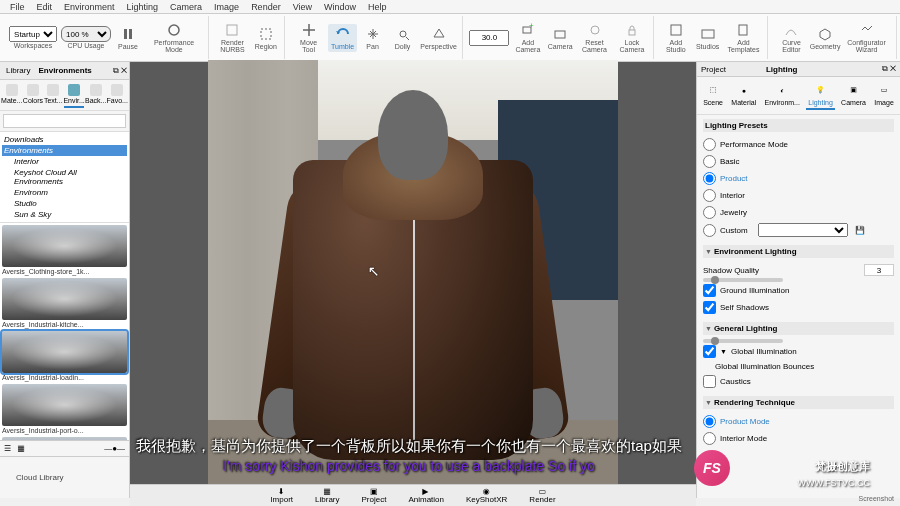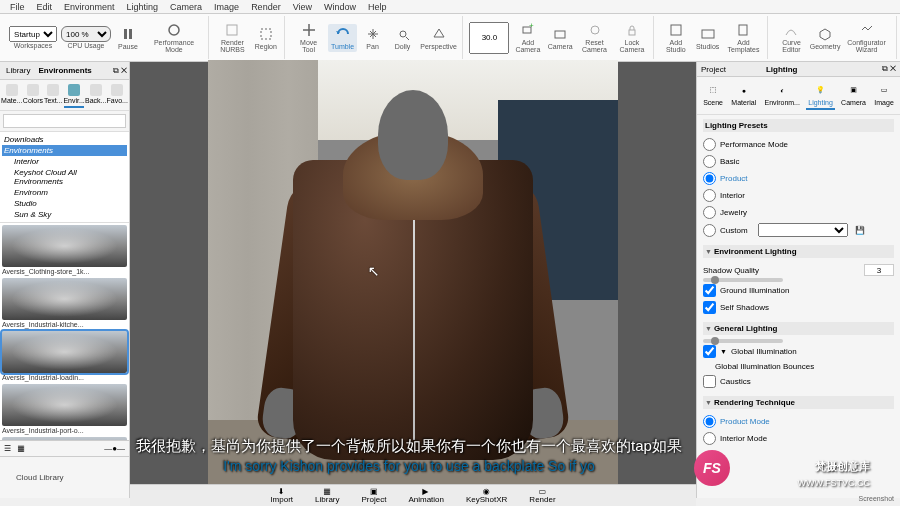--- a/index.html
+++ b/index.html
@@ -6,21 +6,21 @@
 body { width: 900px; height: 506px; background: #f0f0f0; overflow: hidden; font-size: 9px; position: relative; }
 .menubar { height: 14px; background: #f5f5f5; display: flex; align-items: center; padding: 0 4px; border-bottom: 1px solid #ccc; }
 .menubar span { padding: 0 6px; font-size: 9px; color: #333; }
 .toolbar { height: 48px; background: #fafafa; border-bottom: 1px solid #ccc; display: flex; align-items: center; padding: 2px 4px; gap: 2px; }
 .tool-group { display: flex; gap: 2px; align-items: center; border-right: 1px solid #ddd; padding: 0 4px; height: 100%; }
 .tool-item { display: flex; flex-direction: column; align-items: center; justify-content: center; padding: 2px 4px; font-size: 7px; color: #555; min-width: 28px; text-align: center; }
 .tool-item .ico { width: 16px; height: 16px; margin-bottom: 1px; display: flex; align-items: center; justify-content: center; }
 .tool-item.active { background: #e0e8f0; border-radius: 2px; }
 select.startup { font-size: 8px; height: 16px; }
 select.pct { font-size: 8px; height: 16px; width: 50px; border-radius: 6px; }
-input.fps { font-size: 8px; height: 32px; width: 40px; text-align: center; }
+input.fps { font-size: 8px; height: 16px; width: 40px; text-align: center; }
 
 .main { display: flex; height: 436px; }
 .left-panel { width: 130px; background: #f5f5f5; border-right: 1px solid #ccc; display: flex; flex-direction: column; }
 .panel-header { display: flex; align-items: center; font-size: 8px; padding: 2px; border-bottom: 1px solid #ccc; background: #ececec; }
 .panel-header .tab { padding: 2px 4px; }
 .panel-header .tab.active { font-weight: bold; }
 .tabs-row { display: flex; padding: 2px; gap: 2px; border-bottom: 1px solid #ddd; font-size: 7px; overflow: hidden; }
 .tabs-row .t { padding: 2px 2px; display: flex; flex-direction: column; align-items: center; min-width: 18px; }
 .tabs-row .t.active { border-bottom: 2px solid #2b7fc4; }
 .tabs-row .t .tico { width: 12px; height: 12px; background: #ddd; border-radius: 2px; margin-bottom: 1px; }
@@ -70,21 +70,21 @@
 .radio-row.selected label { color: #2b7fc4; }
 .select-inline { width: 100%; font-size: 8px; height: 14px; }
 .prop-row { display: flex; align-items: center; justify-content: space-between; padding: 2px 0; }
 .prop-row input[type=text] { width: 30px; font-size: 8px; height: 12px; text-align: center; border: 1px solid #ccc; }
 .slider { width: 80px; height: 4px; background: #ccc; position: relative; border-radius: 2px; }
 .slider::after { content: ''; position: absolute; width: 8px; height: 8px; background: #888; border-radius: 50%; top: -2px; left: 10%; }
 .check-row { display: flex; align-items: center; padding: 2px 0; gap: 4px; }
 
 .subtitle-overlay { position: absolute; bottom: 32px; left: 128px; right: 210px; text-align: center; z-index: 100; pointer-events: none; }
 .subtitle-cn { color: white; font-size: 15px; text-shadow: 1px 1px 2px black, -1px -1px 2px black; margin-bottom: 2px; }
-.subtitle-en { color: #0369a1; font-size: 14px; text-shadow: 1px 1px 2px black, -1px -1px 2px black; }
+.subtitle-en { color: #6d28d9; font-size: 14px; text-shadow: 1px 1px 2px black, -1px -1px 2px black; }
 .watermark-logo { position: absolute; bottom: 20px; right: 170px; width: 36px; height: 36px; background: linear-gradient(135deg, #e94b8a, #d6336c); border-radius: 50%; display: flex; align-items: center; justify-content: center; color: white; font-size: 14px; font-style: italic; font-weight: bold; z-index: 101; }
 .watermark-text { position: absolute; bottom: 32px; right: 30px; color: white; font-size: 11px; font-weight: bold; z-index: 101; text-shadow: 1px 1px 2px black; }
 .watermark-url { position: absolute; bottom: 18px; right: 30px; color: white; font-size: 9px; z-index: 101; text-shadow: 1px 1px 2px black; }
 
 .footer-tabs { position: absolute; bottom: 0; left: 130px; right: 204px; height: 22px; background: #ececec; border-top: 1px solid #ccc; display: flex; justify-content: center; align-items: center; gap: 10px; font-size: 8px; }
 .footer-tabs .ft { display: flex; flex-direction: column; align-items: center; padding: 1px 6px; }
 .footer-tabs .ft .fico { width: 8px; height: 8px; }
 .status-right { position: absolute; bottom: 4px; right: 6px; font-size: 7px; color: #666; z-index:50; }
 
 svg { display: block; }

